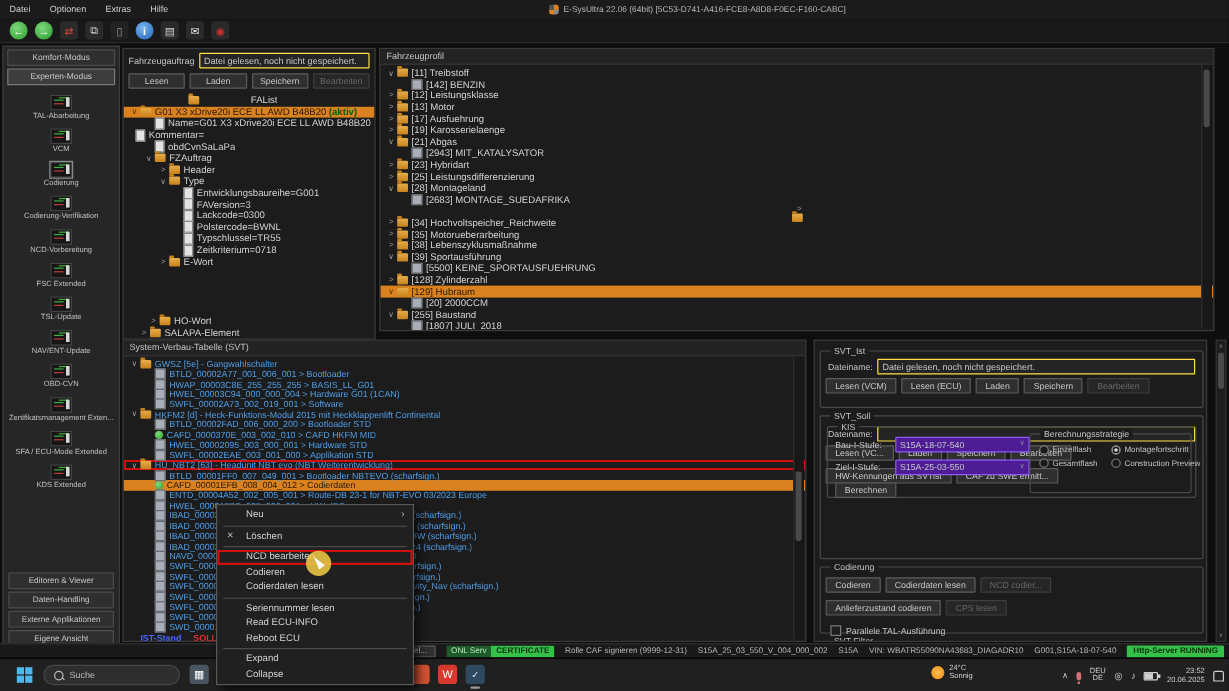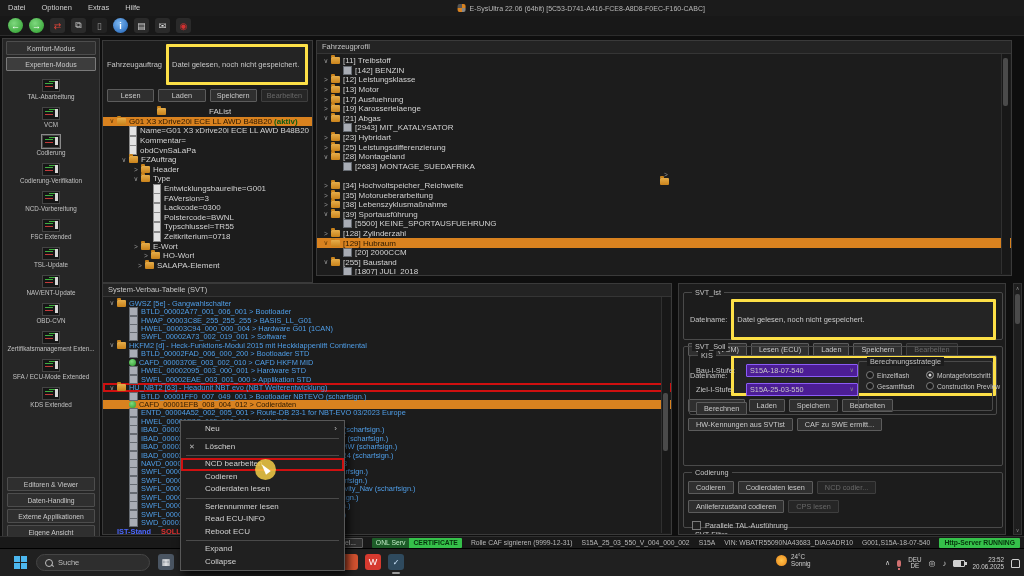--- a/index.html
+++ b/index.html
@@ -34,21 +34,21 @@
   .side-bbtn{margin:2px 4px;height:12px;background:#2f2f2f;border:1px solid #4d4d4d;color:#c9c9c9;font-size:6.8px;display:flex;align-items:center;justify-content:center;border-radius:1px;}
   
   .panel{position:absolute;background:#1c1c1c;border:1px solid #3a3a3a;box-sizing:border-box;overflow:hidden;}
   .panel-fa{left:102px;top:40px;width:211px;height:243px;}
   .panel-profile{left:316px;top:40px;width:696px;height:236px;}
   .panel-svt{left:102px;top:283px;width:570px;height:252px;}
   .panel-right{left:678px;top:283px;width:328px;height:252px;}
   .p-head{height:12px;background:#232323;border-bottom:1px solid #353535;font-size:7.5px;color:#c5c5c5;line-height:12px;padding-left:5px;}
   .fa-head{display:flex;align-items:center;gap:4px;padding:3px 4px 1px 4px;}
   .flabel{font-size:7.5px;color:#c5c5c5;white-space:nowrap;}
-  .field{background:#242424;border:3px solid #fde047;color:#c8c8c8;font-size:7.5px;height:11px;line-height:11px;padding:12px 3px;border-radius:1px;white-space:nowrap;overflow:hidden;}
+  .field{background:#242424;border:1px solid #fde047;color:#c8c8c8;font-size:7.5px;height:11px;line-height:11px;padding:0 3px;border-radius:1px;white-space:nowrap;overflow:hidden;}
   .fa-status{flex:1;}
   .btnrow{display:flex;gap:4px;padding:3px 4px;}
   .btn{background:#2f2f2f;border:1px solid #5c5c5c;color:#c9c9c9;font-size:7.3px;height:13px;line-height:11px;padding:0 7px;border-radius:1px;font-family:"Liberation Sans",sans-serif;white-space:nowrap;}
   .btn.disabled{color:#686868;border-color:#3e3e3e;background:#262626;}
   .panel-fa .btn{flex:1;padding:0 2px;}
   
   .tree{padding-top:2px;}
   .trow{height:9.6px;display:flex;align-items:center;font-size:8px;color:#d2d2d2;white-space:nowrap;}
   .svt-tree .trow{height:8.45px;font-size:7.4px;}
   .trow.c-blue{color:#4f9ee8;}
@@ -254,21 +254,21 @@
         <span class="exp">∨</span>
         <span class="ic ic-folder"></span>
         <span class="lbl">G01 X3 xDrive20i ECE LL AWD B48B20</span>
         <span class="sfx"> (aktiv)</span>
       </div>
       <div class="trow" style="padding-left: 16px;">
         <span class="exp"></span>
         <span class="ic ic-doc"></span>
         <span class="lbl">Name=G01 X3 xDrive20i ECE LL AWD B48B20</span>
       </div>
-      <div class="trow" style="padding-left: 16px;">
+      <div class="trow" style="padding-left: 0;">
         <span class="exp"></span>
         <span class="ic ic-doc"></span>
         <span class="lbl">Kommentar=</span>
       </div>
       <div class="trow" style="padding-left: 16px;">
         <span class="exp"></span>
         <span class="ic ic-doc"></span>
         <span class="lbl">obdCvnSaLaPa</span>
       </div>
       <div class="trow" style="padding-left: 16px;">
@@ -314,26 +314,26 @@
       <div class="trow" style="padding-left: 40px;">
         <span class="exp"></span>
         <span class="ic ic-doc"></span>
         <span class="lbl">Zeitkriterium=0718</span>
       </div>
       <div class="trow" style="padding-left: 28px;">
         <span class="exp">&gt;</span>
         <span class="ic ic-folder"></span>
         <span class="lbl">E-Wort</span>
       </div>
-      <div class="trow" style="padding-left: 38px;">
+      <div class="trow" style="padding-left: 20px; margin-top: 40px;">
         <span class="exp">&gt;</span>
         <span class="ic ic-folder"></span>
         <span class="lbl">HO-Wort</span>
       </div>
-      <div class="trow" style="padding-left: 32px;">
+      <div class="trow" style="padding-left: 12px;">
         <span class="exp">&gt;</span>
         <span class="ic ic-folder"></span>
         <span class="lbl">SALAPA-Element</span>
       </div>
     </div>
 </div>
 
 <div class="panel panel-profile">
   <div class="p-head">Fahrzeugprofil</div>
   <div class="tree">

